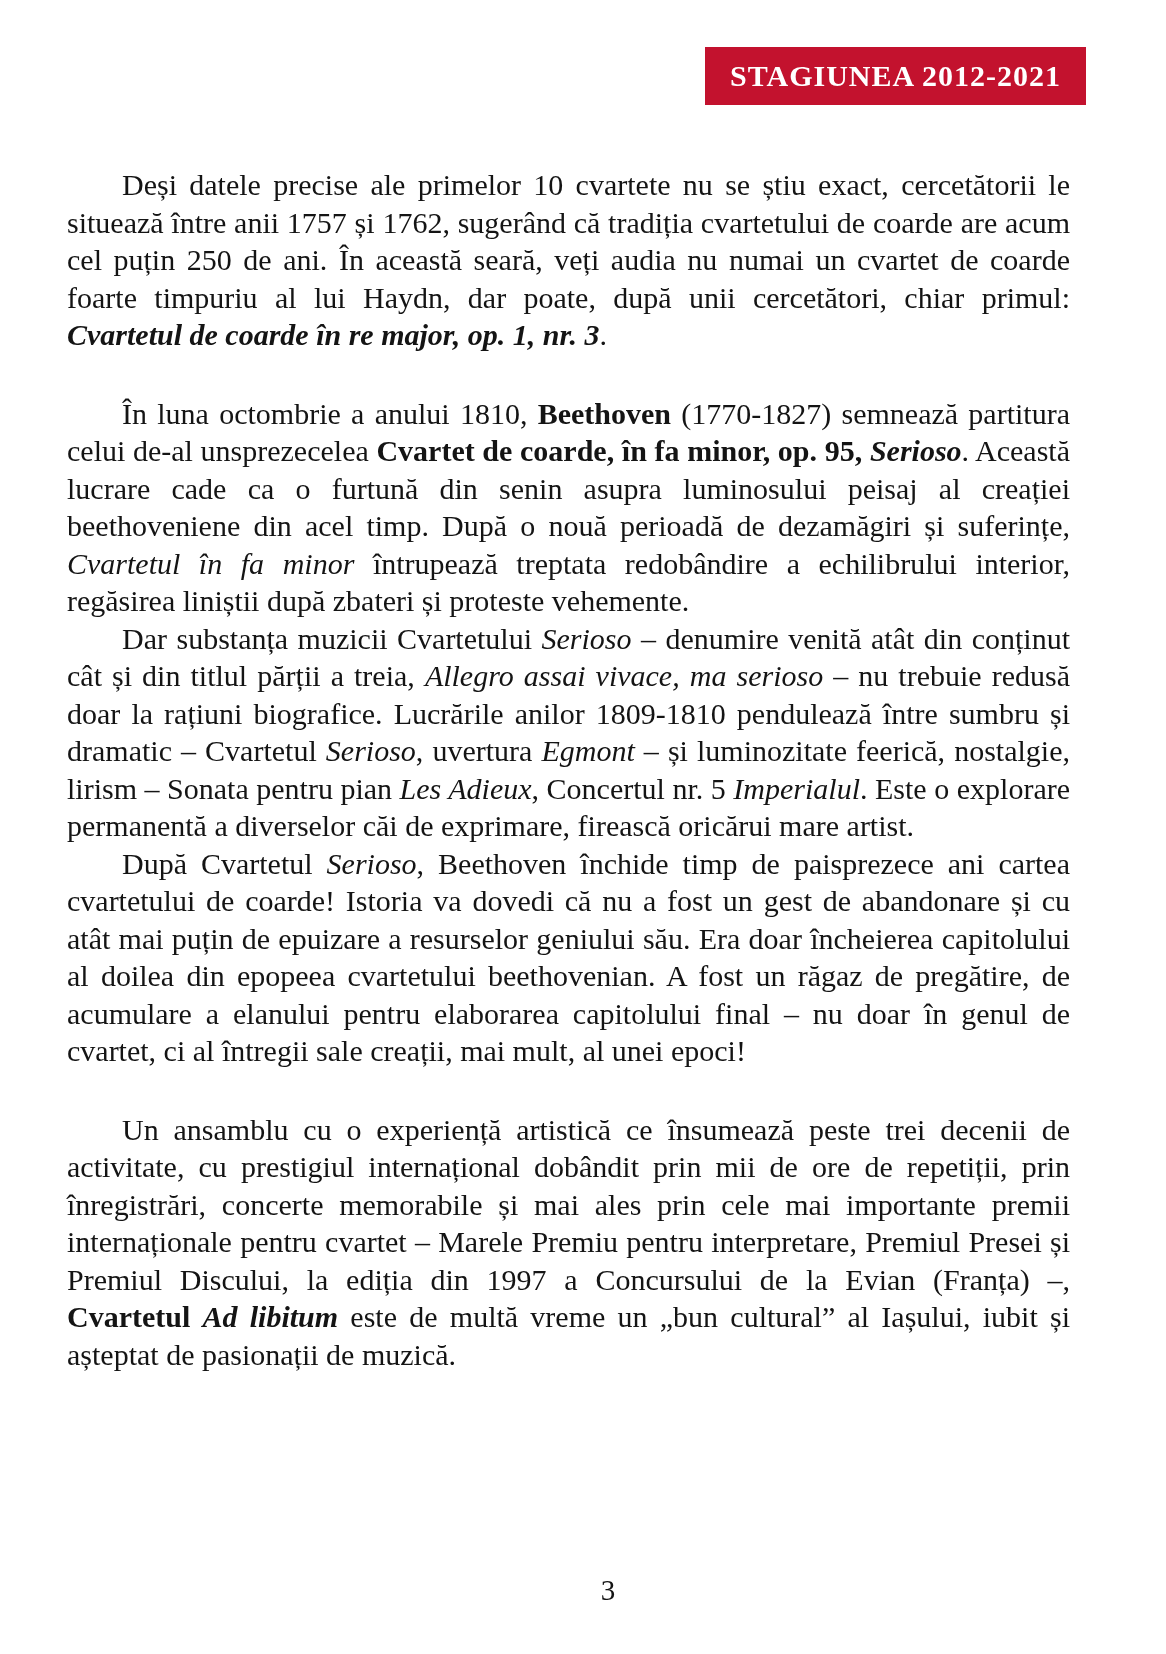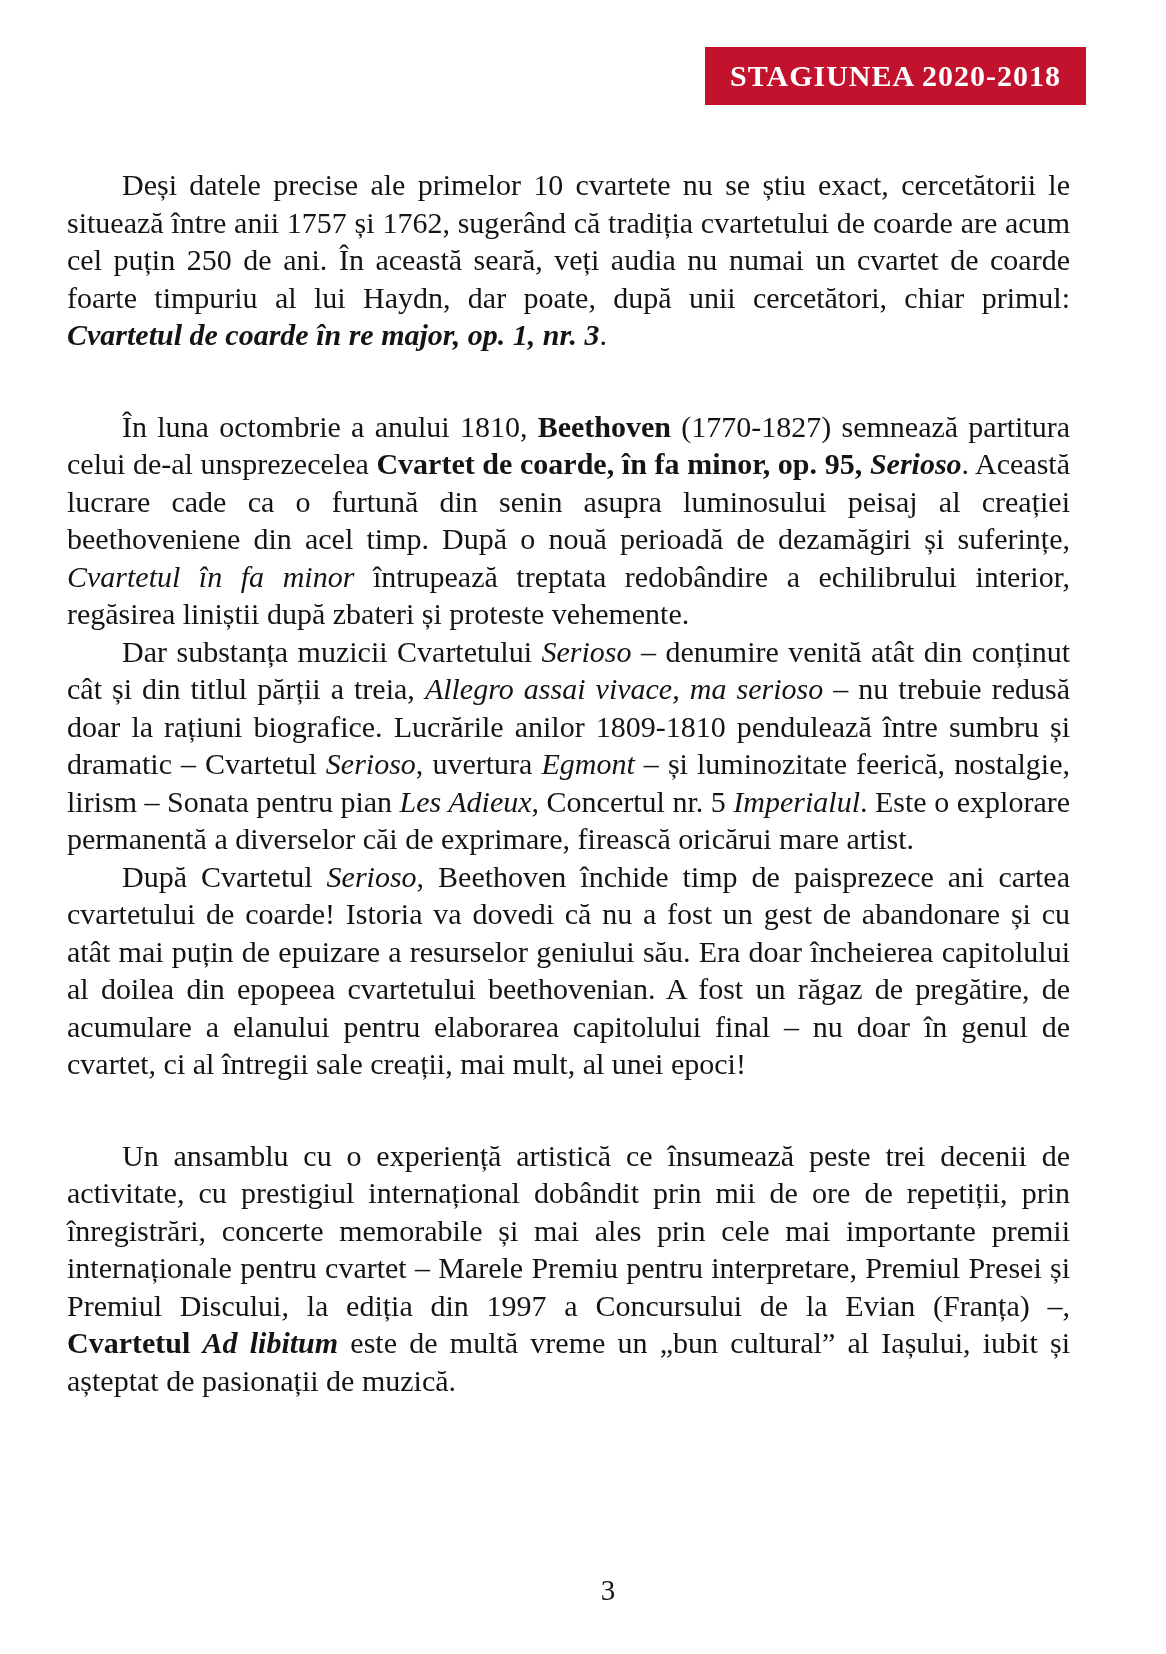--- a/index.html
+++ b/index.html
@@ -36,41 +36,41 @@
     width:1003px;
     font-size:30px;
     line-height:37.5px;
     text-align:justify;
   }
   .para{
     margin:0;
     text-indent:55px;
   }
   .para.gap{
-    margin-top:54px;
+    margin-top:41px;
   }
   .rb{font-weight:bold;}
   .ri{font-style:italic;}
   .rbi{font-weight:bold;font-style:italic;}
   .page-number{
     position:absolute;
     left:0;
     top:1574px;
     width:1216px; 
     text-align:center;
     font-size:29px;
   }
 </style>
 </head>
 <body>
 
 <div class="page" style="background: rgb(255, 255, 255); color: rgb(20, 20, 20);">
 
   <div class="banner" style="background: rgb(195, 18, 46); color: rgb(255, 255, 255);">
-    <span class="banner-label">STAGIUNEA 2020-2018</span>
+    <span class="banner-label">STAGIUNEA 2012-2021</span>
   </div>
 
   <div class="text-block" id="paragraphs">
       <p class="para"><span>Deși datele precise ale primelor 10 cvartete nu se știu exact, cercetătorii le situează între anii 1757 și 1762, sugerând că tradiția cvartetului de coarde are acum cel puțin 250 de ani. În această seară, veți audia nu numai un cvartet de coarde foarte timpuriu al lui Haydn, dar poate, după unii cercetători, chiar primul: </span><span class="rbi">Cvartetul de coarde în re major, op. 1, nr. 3</span><span>.</span></p>
       <p class="para gap"><span>În luna octombrie a anului 1810, </span><span class="rb">Beethoven</span><span> (1770-1827) semnează partitura celui de-al unsprezecelea </span><span class="rb">Cvartet de coarde, în fa minor, op. 95, </span><span class="rbi">Serioso</span><span>. Această lucrare cade ca o furtună din senin asupra luminosului peisaj al creației beethoveniene din acel timp. După o nouă perioadă de dezamăgiri și suferințe, </span><span class="ri">Cvartetul în fa minor</span><span> întrupează treptata redobândire a echilibrului interior, regăsirea liniștii după zbateri și proteste vehemente.</span></p>
       <p class="para"><span>Dar substanța muzicii Cvartetului </span><span class="ri">Serioso</span><span> – denumire venită atât din conținut cât și din titlul părții a treia, </span><span class="ri">Allegro assai vivace, ma serioso</span><span> – nu trebuie redusă doar la rațiuni biografice. Lucrările anilor 1809-1810 pendulează între sumbru și dramatic – Cvartetul </span><span class="ri">Serioso</span><span>, uvertura </span><span class="ri">Egmont</span><span> – și luminozitate feerică, nostalgie, lirism – Sonata pentru pian </span><span class="ri">Les Adieux</span><span>, Concertul nr. 5 </span><span class="ri">Imperialul</span><span>. Este o explorare permanentă a diverselor căi de exprimare, firească oricărui mare artist.</span></p>
       <p class="para"><span>După Cvartetul </span><span class="ri">Serioso</span><span>, Beethoven închide timp de paisprezece ani cartea cvartetului de coarde! Istoria va dovedi că nu a fost un gest de abandonare și cu atât mai puțin de epuizare a resurselor geniului său. Era doar încheierea capitolului al doilea din epopeea cvartetului beethovenian. A fost un răgaz de pregătire, de acumulare a elanului pentru elaborarea capitolului final – nu doar în genul de cvartet, ci al întregii sale creații, mai mult, al unei epoci!</span></p>
       <p class="para gap"><span>Un ansamblu cu o experiență artistică ce însumează peste trei decenii de activitate, cu prestigiul internațional dobândit prin mii de ore de repetiții, prin înregistrări, concerte memorabile și mai ales prin cele mai importante premii internaționale pentru cvartet – Marele Premiu pentru interpretare, Premiul Presei și Premiul Discului, la ediția din 1997 a Concursului de la Evian (Franța) –, </span><span class="rb">Cvartetul </span><span class="rbi">Ad libitum</span><span> este de multă vreme un „bun cultural” al Iașului, iubit și așteptat de pasionații de muzică.</span></p>
     </div>
 

